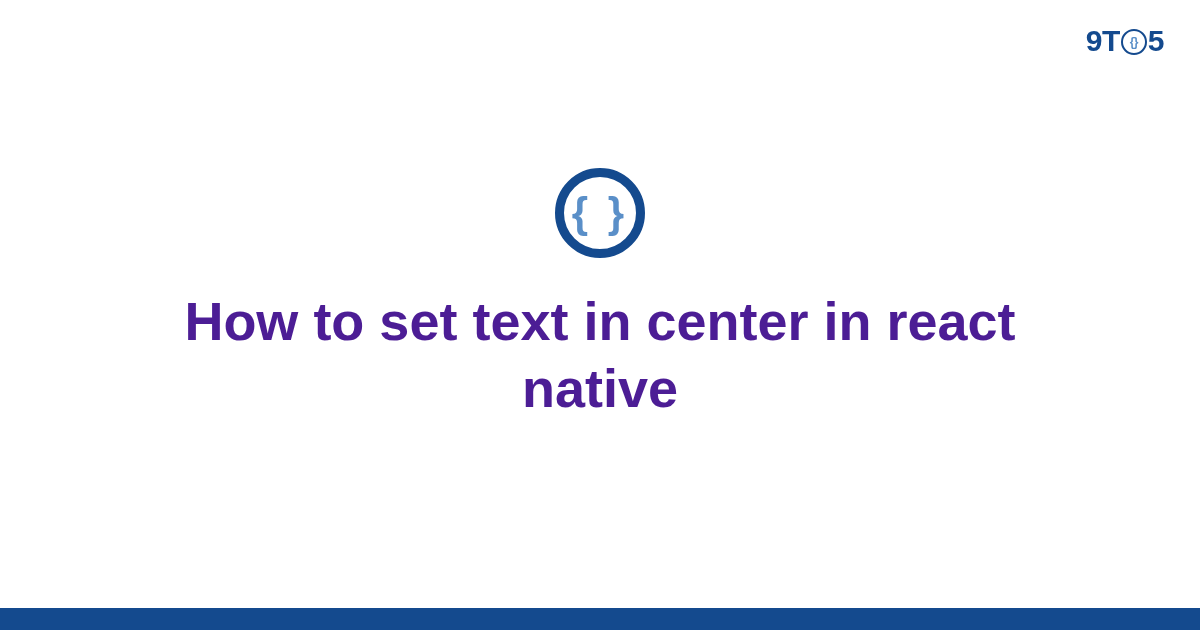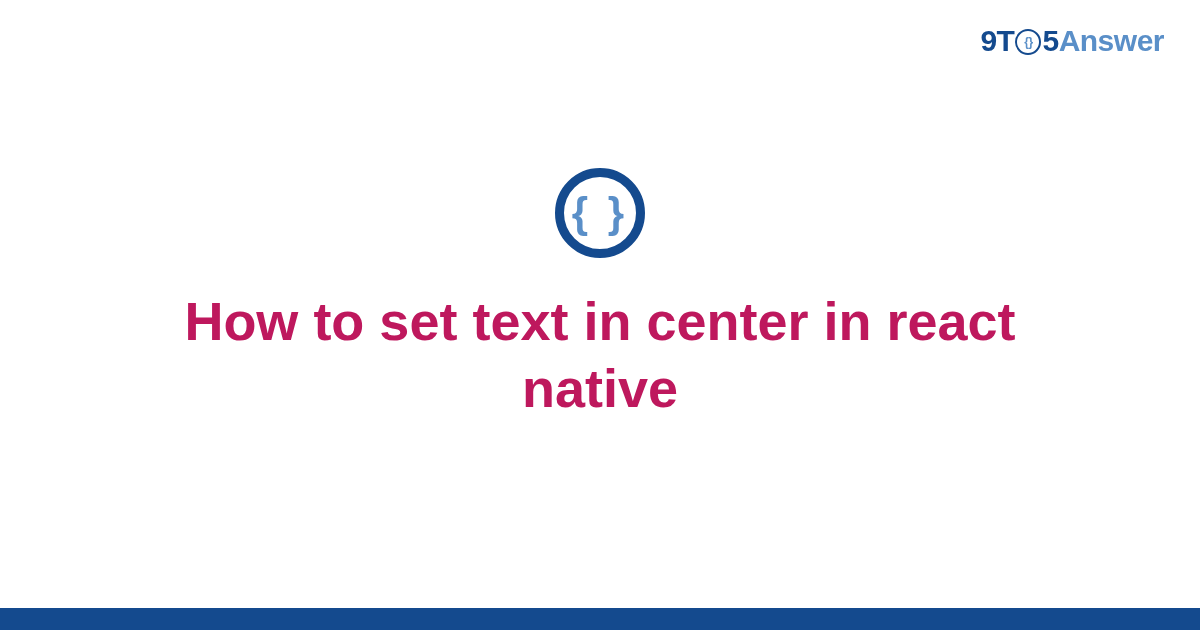--- a/index.html
+++ b/index.html
@@ -84,21 +84,21 @@
       font-size: 42px;
       font-weight: 800;
       color: #5a8fc8;
       letter-spacing: 4px;
       line-height: 1;
       font-family: "Segoe UI", Arial, sans-serif;
     }
     .title {
       font-size: 54px;
       font-weight: 700;
-      color: #be185d;
+      color: #4c1d95;
       text-align: center;
       line-height: 1.25;
       max-width: 1000px;
     }
     .footer-bar {
       position: absolute;
       bottom: 0;
       left: 0;
       right: 0;
       height: 22px;
@@ -108,21 +108,20 @@
 </head>
 <body>
 
 <div class="logo">
   <span class="nine">9</span>
     <span class="t-letter">T</span>
     <span class="circle-o">
       <span class="circle-o-inner">{}</span>
     </span>
     <span class="five">5</span>
-    <span class="answer">Answer</span>
 </div>
 
 <div class="content">
   <div class="icon-ring">
     <span class="icon-braces">{ }</span>
   </div>
   <h1 class="title">How to set text in center in react native</h1>
 </div>
 
 <div class="footer-bar"></div>

